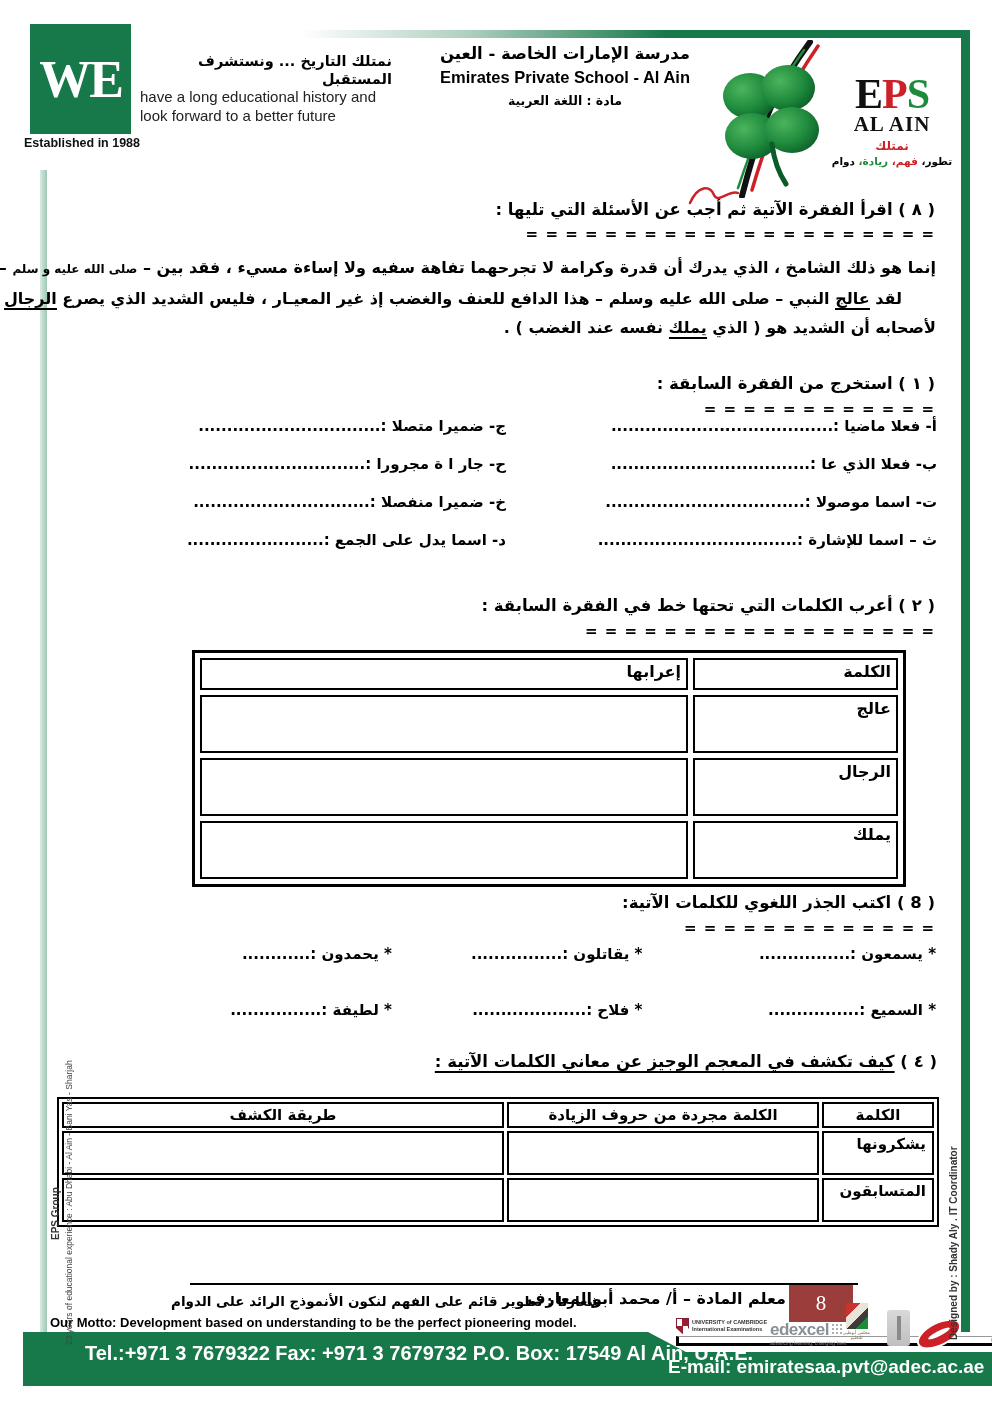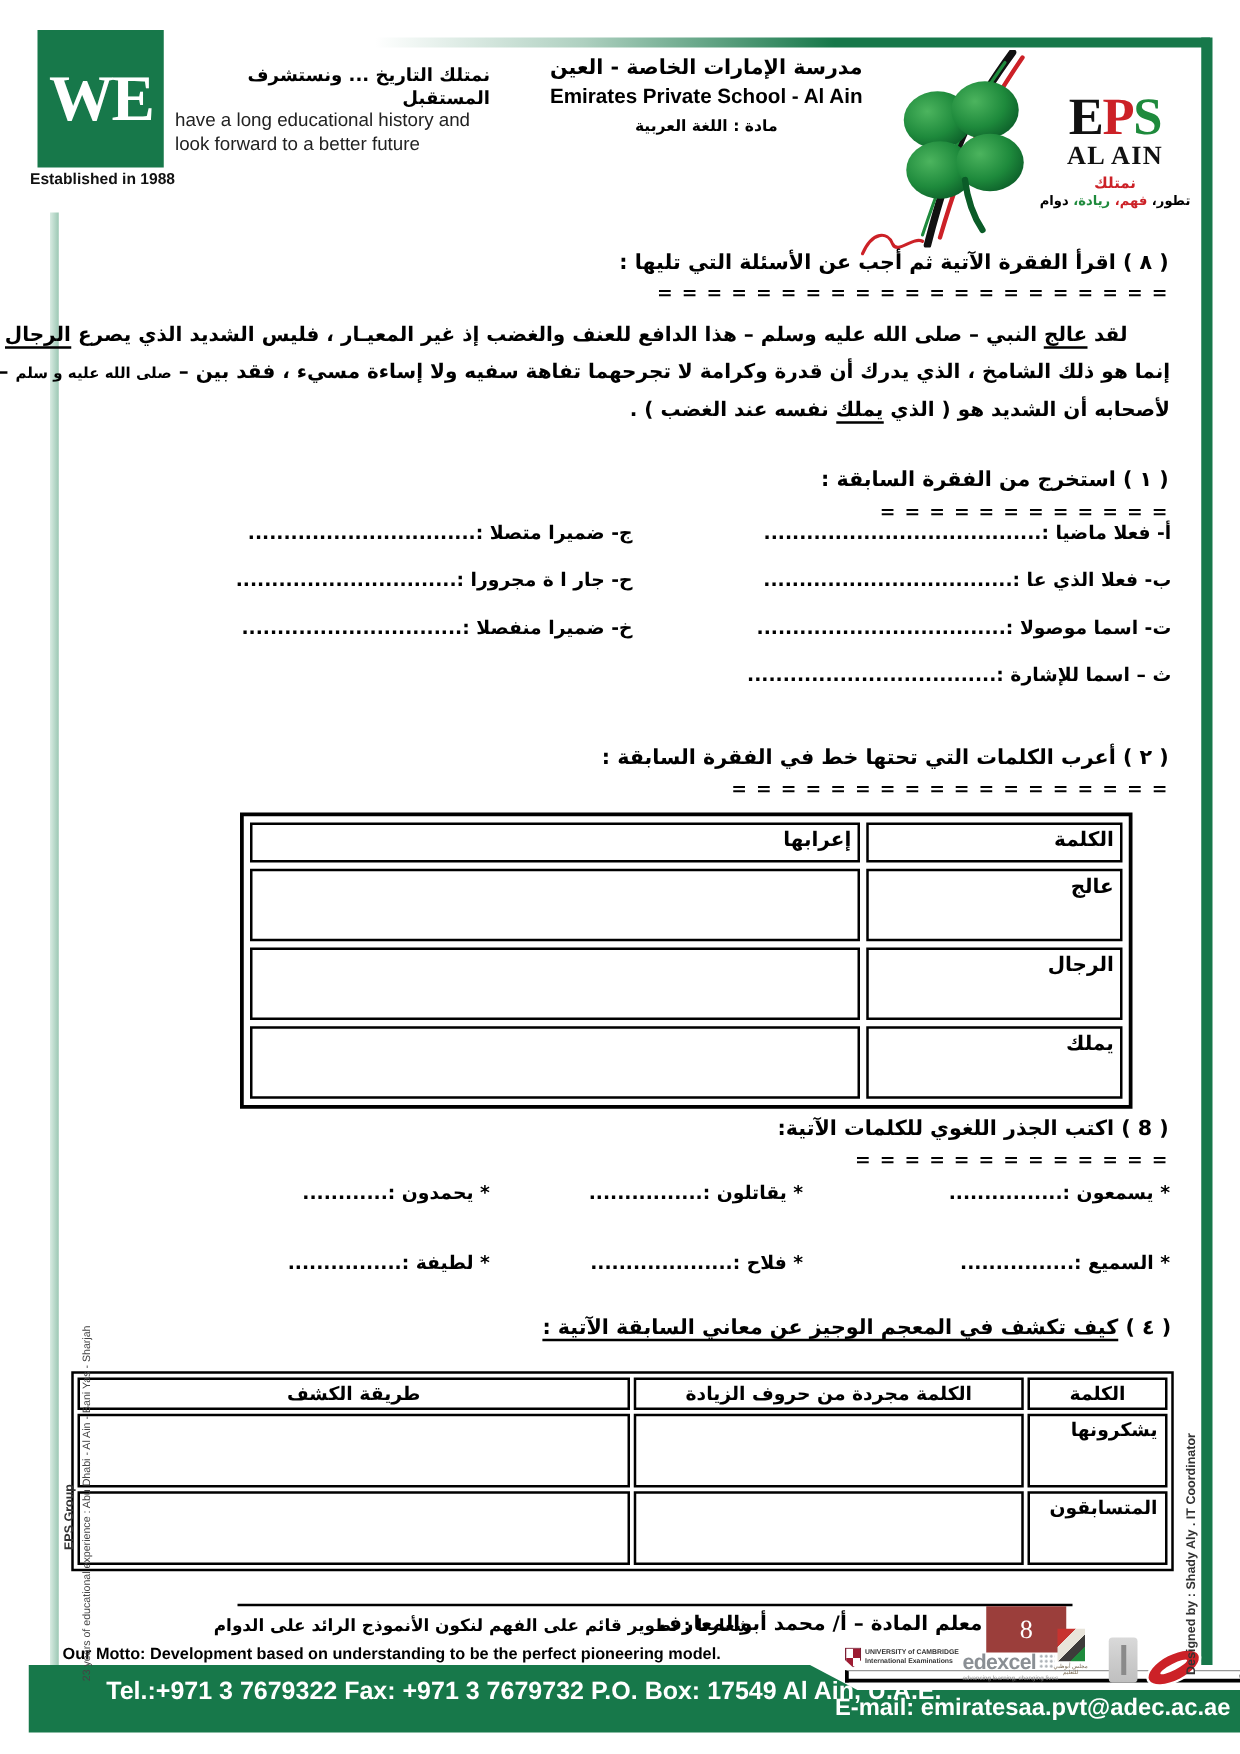--- a/index.html
+++ b/index.html
@@ -74,21 +74,21 @@
   .q3-head .equals { margin-top:7px; padding-left:55px; }
   .q3-grid { left:220px; top:945px; width:716px; direction:rtl; display:grid;
     grid-template-columns:41% 35% 24%; row-gap:38px; }
   .q3-grid .item { font-size:15px; font-weight:bold; text-align:right; white-space:nowrap; font-family:"DejaVu Sans", sans-serif; direction:rtl; }
 
   .q4-head { left:475px; top:1052px; width:462px; }
   .q4-head .ul { text-decoration:underline; text-decoration-thickness:2px; text-underline-offset:4px; }
   .t4 { left:57px; top:1097px; width:882px; border:2px solid #000; border-spacing:3px; direction:rtl; }
   .t4 td { border:2px solid #000; font-size:15px; font-weight:bold; vertical-align:top; padding:2px 6px; }
   .t4 .hrow td { height:14px; text-align:center; vertical-align:middle;margin-top:26px; }
-  .t4 .drow td { height:59px; text-align:right; }
+  .t4 .drow td { height:44px; text-align:right; }
   .t4 .c1 { width:112px; } .t4 .c2 { width:312px; }
 
   
   .footer-divider { left:190px; top:1283px; width:668px; height:2px; background:#000; }
   .teacher { left:470px; top:1289px; width:316px; font-size:16px; font-weight:bold; text-align:right;
     font-family:"DejaVu Sans", sans-serif; direction:rtl; white-space:nowrap; }
   .page-badge { left:789px; top:1285px; width:64px; height:37px; background:#9B3E3B;
     display:flex; align-items:center; justify-content:center; }
   .page-badge span { color:#fff; font-family:"Liberation Serif", serif; font-size:21px; }
   .motto-ar { left:150px; top:1293px; width:472px; text-align:center; font-size:13.5px; font-weight:bold;
@@ -191,37 +191,38 @@
   <svg class="abs pen-mark" width="52" height="26" viewBox="0 0 52 26">
     <path d="M2 20 C10 2 22 2 26 12 C30 21 42 6 50 10" fill="none" stroke="#CC2127" stroke-width="2.5" stroke-linecap="round"></path>
   </svg>
 
   <div class="abs q8-block">
     <div class="sec-title ar nowrap">( ٨ ) اقرأ الفقرة الآتية ثم أجب عن الأسئلة التي تليها :</div>
     <div class="equals ar">= = = = = = = = = = = = = =  = = = = = = =</div>
   </div>
 
   <div class="abs para ar">
+    <div class="line"><span>إنما هو ذلك الشامخ ، الذي يدرك أن قدرة وكرامة لا تجرحهما تفاهة  سفيه ولا إساءة مسيء ، فقد بين – </span><span class="small-salla">صلى الله عليه و سلم</span><span> –</span></div>
     <div class="line indent"><span>لقد </span><span class="uw">عالج</span><span> النبي – صلى الله عليه وسلم – هذا الدافع للعنف والغضب إذ غير المعيـار ، فليس الشديد الذي يصرع </span><span class="uw">الرجال</span></div>
-    <div class="line"><span>إنما هو ذلك الشامخ ، الذي يدرك أن قدرة وكرامة لا تجرحهما تفاهة  سفيه ولا إساءة مسيء ، فقد بين – </span><span class="small-salla">صلى الله عليه و سلم</span><span> –</span></div>
     <div class="line"><span>لأصحابه أن الشديد هو ( الذي </span><span class="uw">يملك</span><span> نفسه عند الغضب ) .</span></div>
   </div>
 
   <div class="abs q1-head">
     <div class="sec-title ar nowrap">( ١ ) استخرج من الفقرة السابقة :</div>
     <div class="equals ar">= = = = = = = = = = = =</div>
   </div>
   <div class="abs q1-grid">
     <div class="item">أ- فعلا ماضيا :.......................................</div>
     <div class="item">ج- ضميرا متصلا :................................</div>
     <div class="item">ب- فعلا الذي عا :...................................</div>
     <div class="item">ح- جار ا ة مجرورا :...............................</div>
     <div class="item">ت- اسما موصولا :...................................</div>
     <div class="item">خ- ضميرا منفصلا :...............................</div>
     <div class="item">ث – اسما للإشارة :...................................</div>
+    <div class="item">د- اسما يدل على الجمع :........................</div>
   </div>
 
   <div class="abs q2-head">
     <div class="sec-title ar nowrap">( ٢ ) أعرب الكلمات التي تحتها خط في الفقرة السابقة :</div>
     <div class="equals ar">= = = = = = = = = = = = = = = = = =</div>
   </div>
   <table class="abs doc t2">
     <tbody>
         <tr class="hrow">
       <td class="c-word">الكلمة</td>
@@ -249,21 +250,21 @@
   <div class="abs q3-grid">
     <div class="item">* يسمعون :................</div>
     <div class="item">* يقاتلون :................</div>
     <div class="item">* يحمدون :............</div>
     <div class="item">* السميع  :................</div>
     <div class="item">* فلاح :....................</div>
     <div class="item">* لطيفة :................</div>
   </div>
 
   <div class="abs q4-head">
-    <div class="sec-title ar nowrap"><span>( ٤ ) </span><span class="ul">كيف تكشف في المعجم الوجيز عن معاني السابقة الآتية :</span></div>
+    <div class="sec-title ar nowrap"><span>( ٤ ) </span><span class="ul">كيف تكشف في المعجم الوجيز عن معاني الكلمات الآتية :</span></div>
   </div>
   <table class="abs doc t4">
     <tbody>
         <tr class="hrow">
       <td class="c1">الكلمة</td>
       <td class="c2">الكلمة مجردة من حروف الزيادة</td>
       <td>طريقة الكشف</td>
     </tr>
     <tr class="drow">
       <td class="c1">يشكرونها</td>

